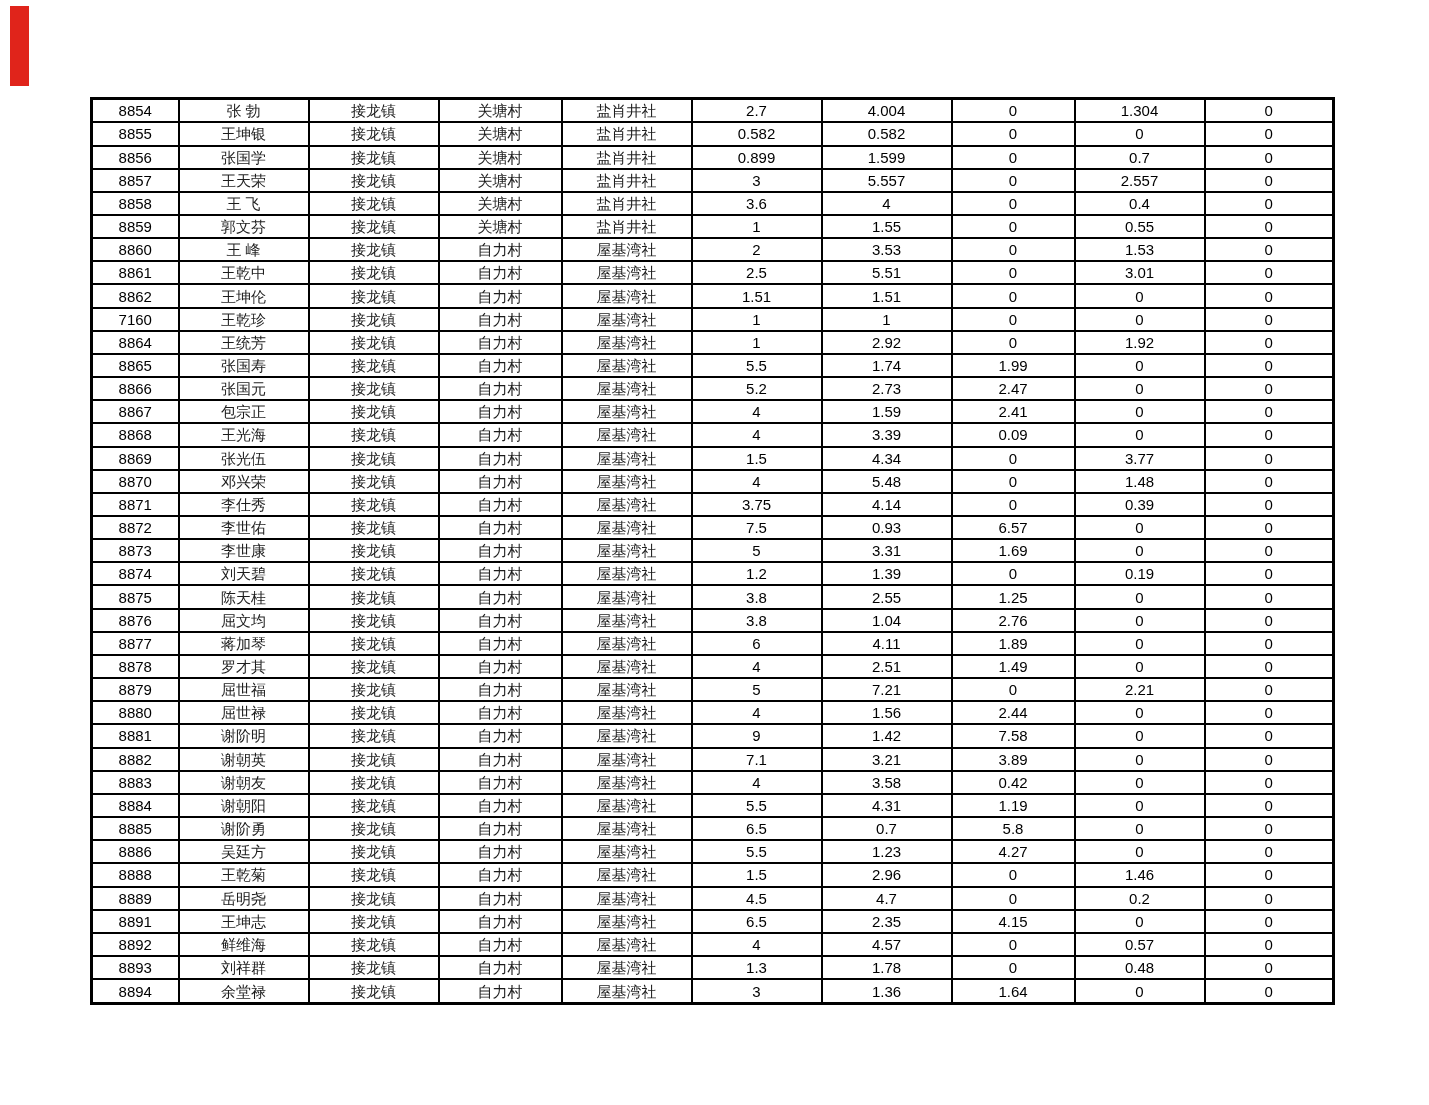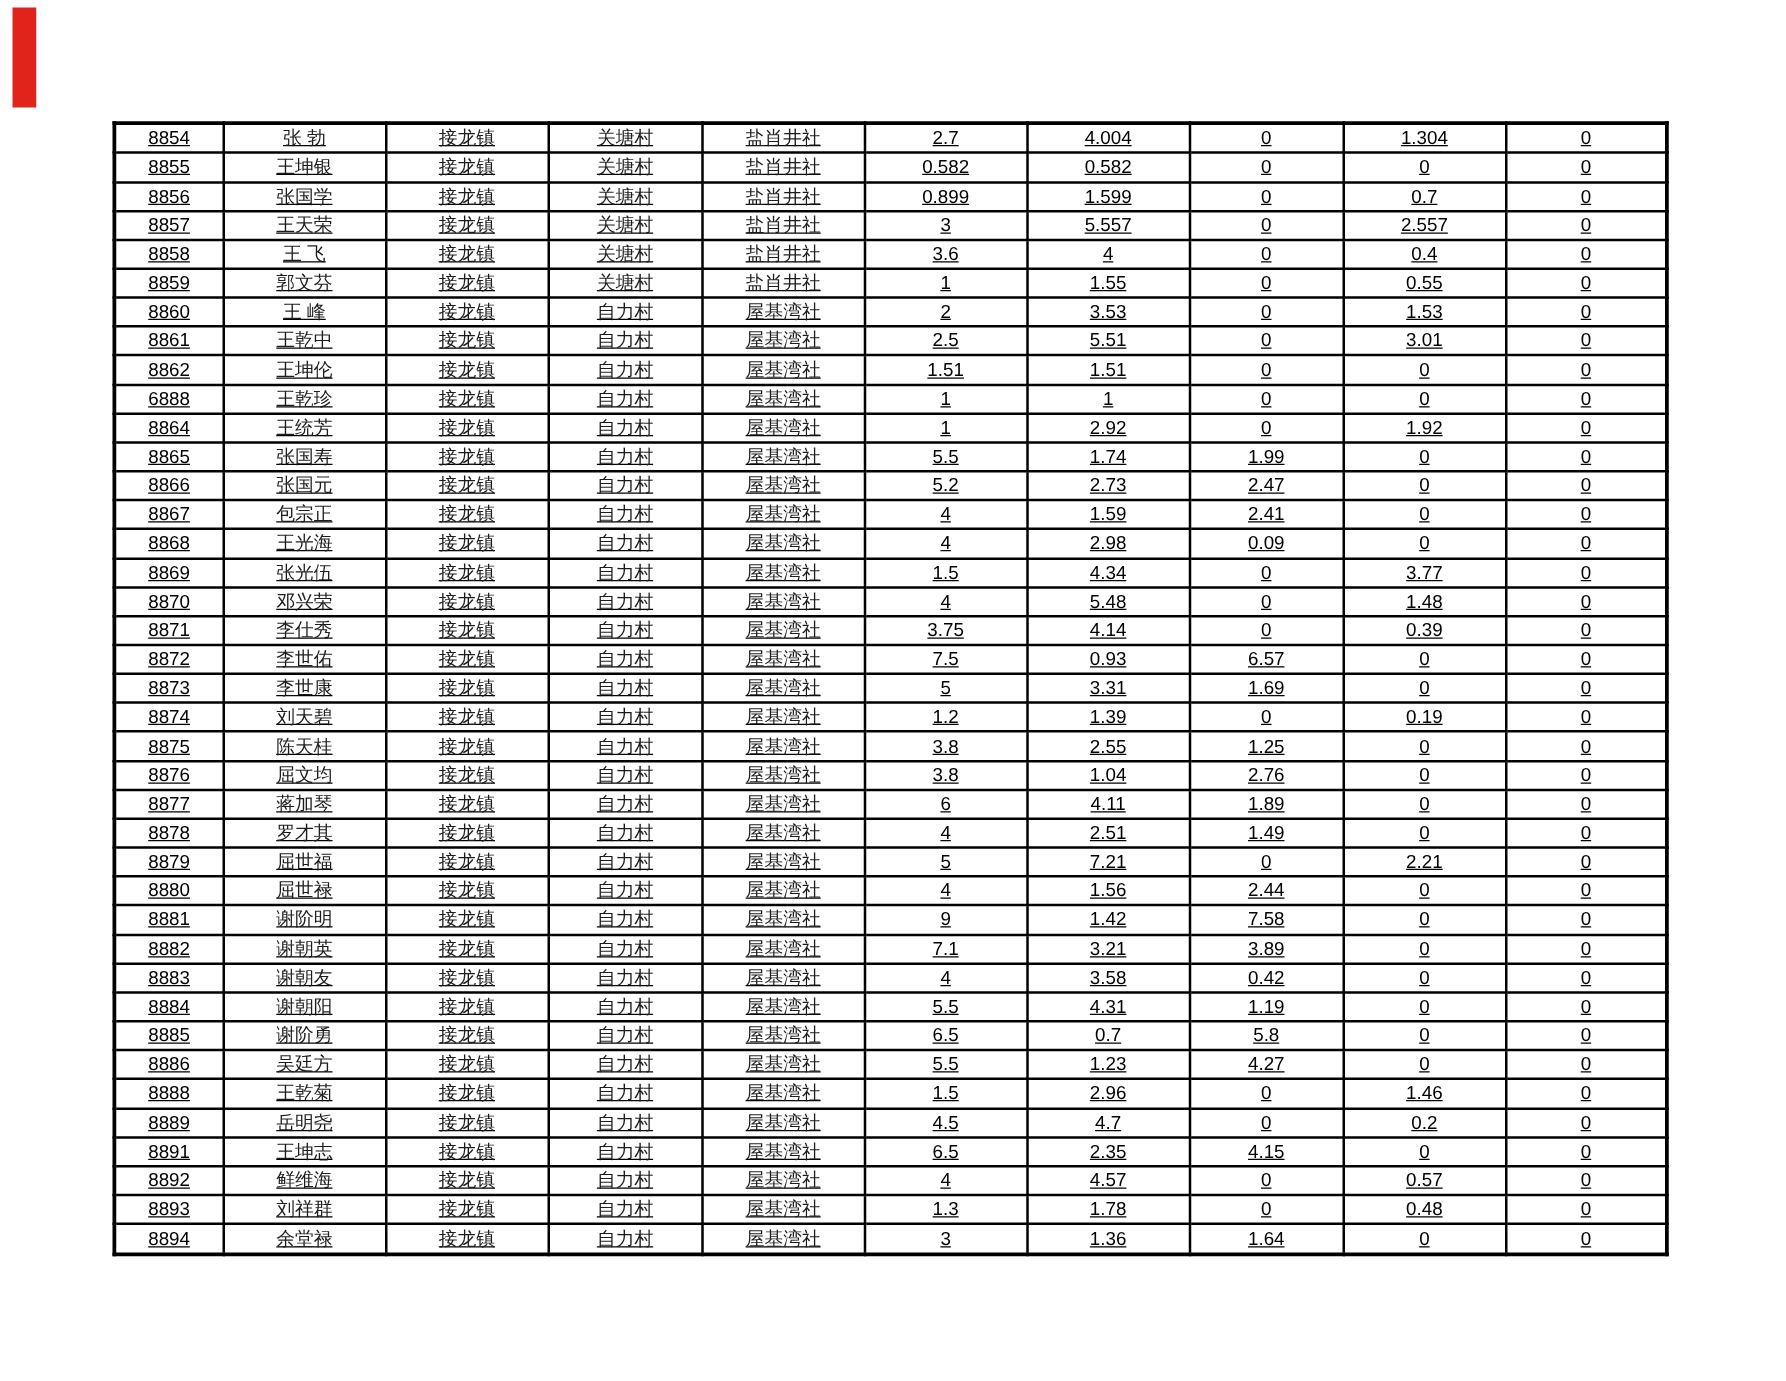--- a/index.html
+++ b/index.html
@@ -23,21 +23,20 @@
     top: 6px;
     width: 19px;
     height: 80px;
   }
   .table-wrap {
     position: absolute;
     left: 90px;
     top: 97px;
     width: 1242px;
     height: 908px;
-    text-decoration: underline;
   }
   table.sheet {
     border-collapse: collapse;
     table-layout: fixed;
     width: 1242px;
     height: 908px;
     border: 3px solid #000000;
   }
   table.sheet td {
     border: 2px solid #000000;
@@ -182,21 +181,21 @@
             <td class="cjk">接龙镇</td>
             <td class="cjk">自力村</td>
             <td class="cjk">屋基湾社</td>
             <td class="num">1.51</td>
             <td class="num">1.51</td>
             <td class="num">0</td>
             <td class="num">0</td>
             <td class="num">0</td>
           </tr>
           <tr>
-            <td class="num">6888</td>
+            <td class="num">7160</td>
             <td class="cjk">王乾珍</td>
             <td class="cjk">接龙镇</td>
             <td class="cjk">自力村</td>
             <td class="cjk">屋基湾社</td>
             <td class="num">1</td>
             <td class="num">1</td>
             <td class="num">0</td>
             <td class="num">0</td>
             <td class="num">0</td>
           </tr>
@@ -248,21 +247,21 @@
             <td class="num">0</td>
             <td class="num">0</td>
           </tr>
           <tr>
             <td class="num">8868</td>
             <td class="cjk">王光海</td>
             <td class="cjk">接龙镇</td>
             <td class="cjk">自力村</td>
             <td class="cjk">屋基湾社</td>
             <td class="num">4</td>
-            <td class="num">2.98</td>
+            <td class="num">3.39</td>
             <td class="num">0.09</td>
             <td class="num">0</td>
             <td class="num">0</td>
           </tr>
           <tr>
             <td class="num">8869</td>
             <td class="cjk">张光伍</td>
             <td class="cjk">接龙镇</td>
             <td class="cjk">自力村</td>
             <td class="cjk">屋基湾社</td>

